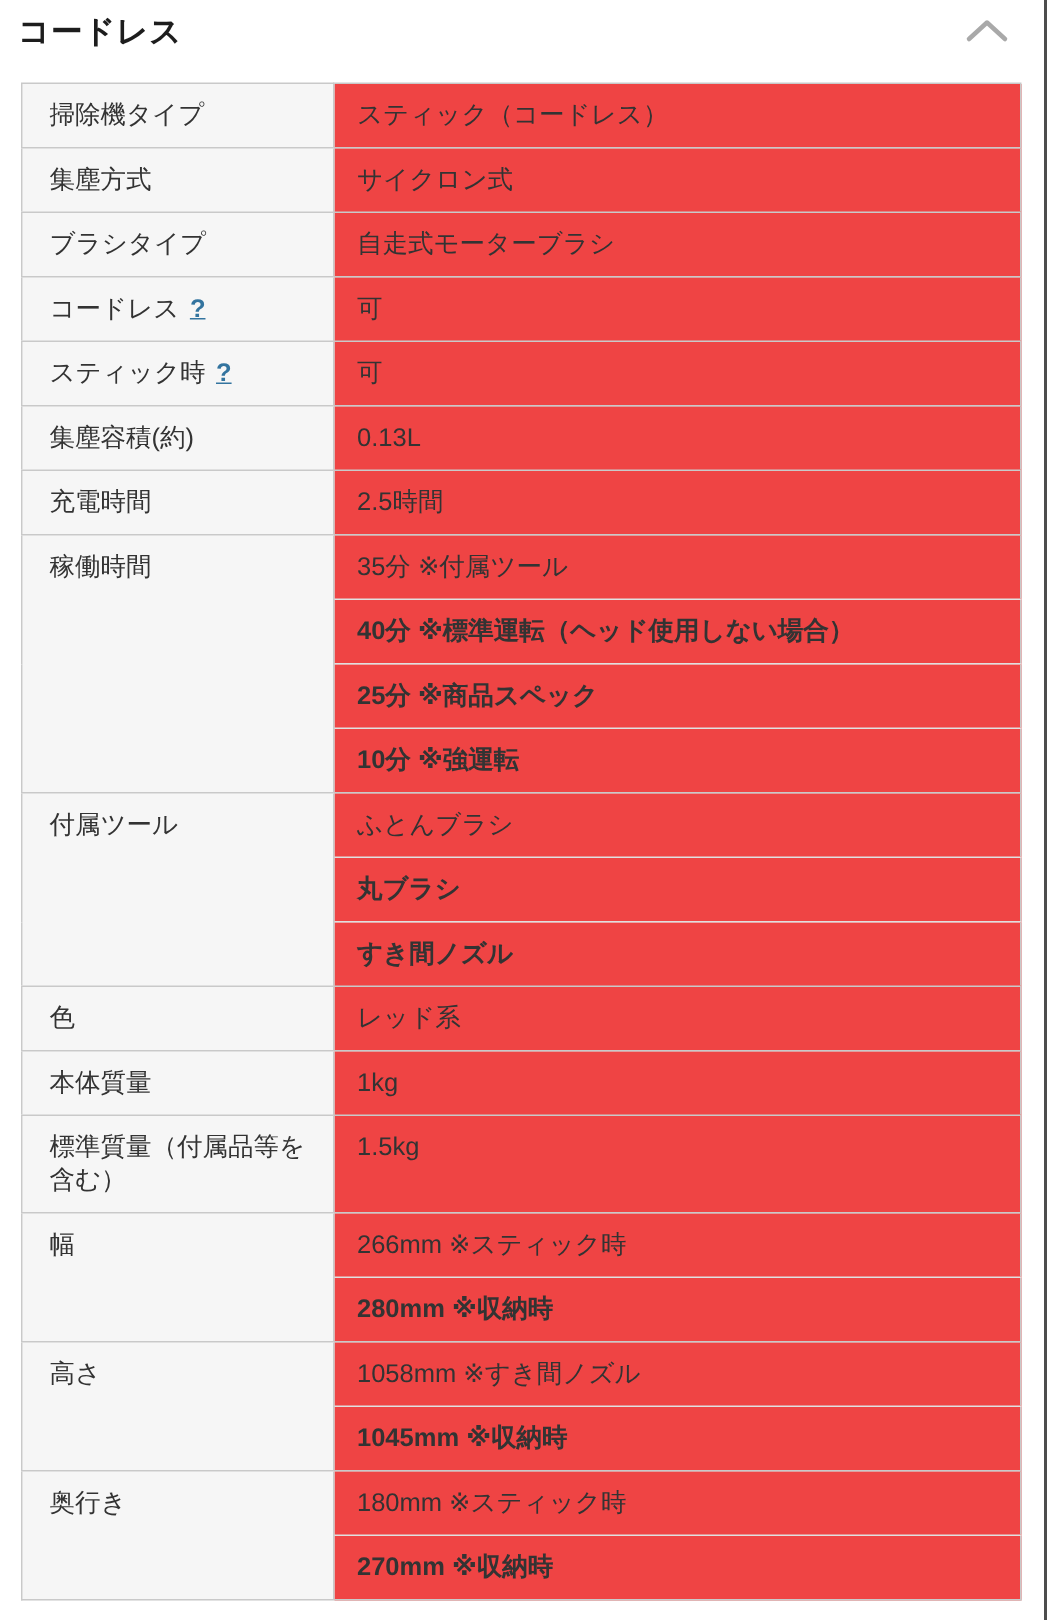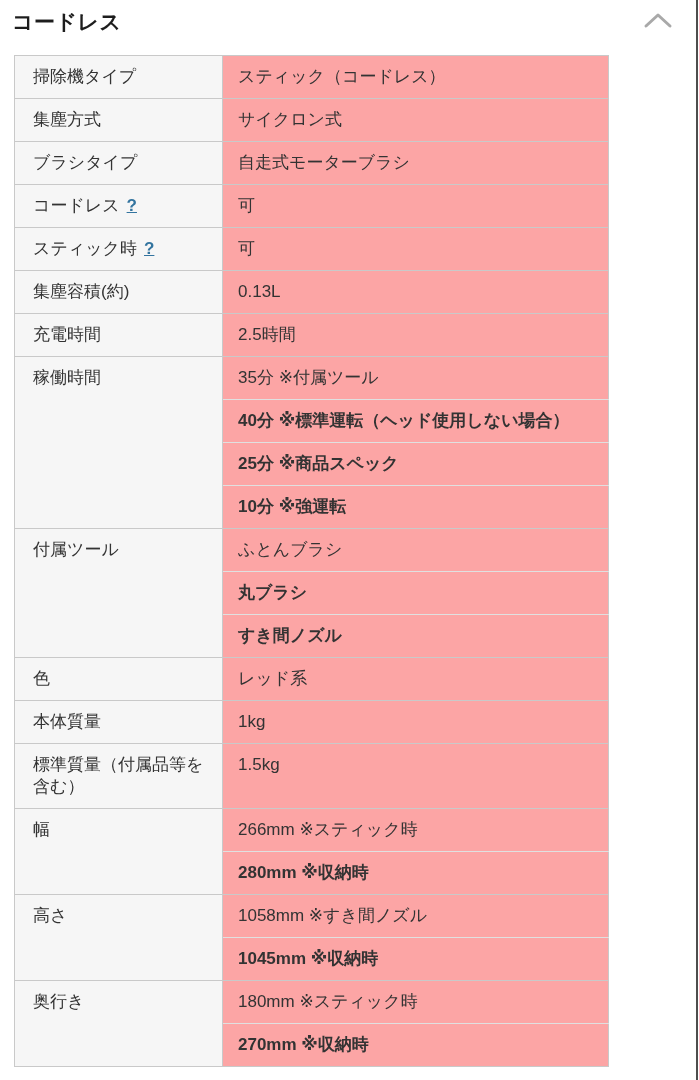--- a/index.html
+++ b/index.html
@@ -29,41 +29,41 @@
   .collapse-btn {
     background: none;
     border: none;
     padding: 2px;
     cursor: pointer;
     line-height: 0;
   }
   table {
     margin-left: 14px;
     margin-top: 15px;
-    width: 595px;
+    width: 667px;
     border-collapse: collapse;
     table-layout: fixed;
     border: 1px solid var(--border, #c9c9c9);
   }
   col.c1 { width: 208px; }
   th, td {
     font-size: 17px;
     font-weight: normal;
     line-height: 22px;
     vertical-align: top;
     text-align: left;
     color: var(--text, #333);
   }
   th {
     background: var(--label_bg, #f6f6f6);
     border-right: 1px solid var(--border, #c9c9c9);
     padding: 10px 10px 10px 18px;
   }
   td {
-    background: #fca5a5;
+    background: #ef4444;
     padding: 10px 10px 10px 15px;
   }
   tr.group-start th,
   tr.group-start td { border-top: 1px solid var(--border, #c9c9c9); }
   tr.sub-row td { border-top: 1px solid var(--subborder, #e0e0e0); font-weight: bold; }
   a.help-link {
     color: var(--link, #33749f);
     text-decoration: underline;
     font-weight: bold;
     margin-left: 7px;

